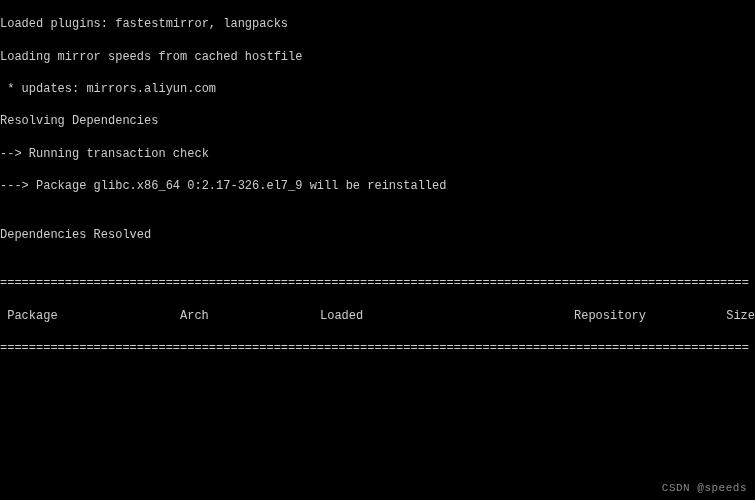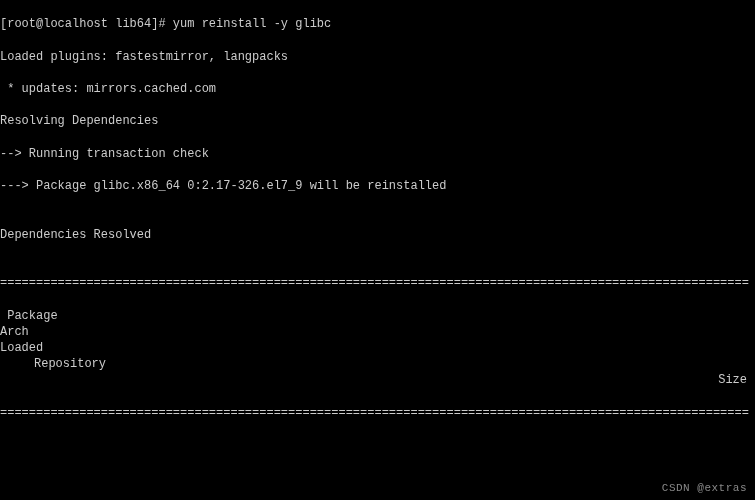--- a/index.html
+++ b/index.html
@@ -23,34 +23,34 @@
   }
   .watermark {
     position: absolute;
     right: 8px;
     bottom: 4px;
     color: #888;
     font-size: 11px;
     letter-spacing: 0.5px;
   }
   .row { display: block; }
-  .cols { display: flex; flex-direction: column; }
+  .cols { display: flex; }
   .col-pkg   { width: 180px; }
   .col-arch  { width: 140px; }
   .col-ver   { width: 220px; }
   .col-repo  { width: 150px; margin-left: 34px; }
-  .col-size  { flex: 1; text-align: right; padding-right: 8px; }
+  .col-size  { flex: 1; text-align: right; }
 </style>
 </head>
 <body>
 
 <div class="term">
-<span class="row"><span>[root@localhost lib64]# </span><span>yum reinstall -y glibc</span></span>
 <span class="row">Loaded plugins: fastestmirror, langpacks</span>
-<span class="row"> * updates: mirrors.cached.com</span>
+<span class="row">Loading mirror speeds from cached hostfile</span>
+<span class="row"> * updates: mirrors.aliyun.com</span>
 <span class="row">Resolving Dependencies</span>
 <span class="row">--&gt; Running transaction check</span>
 <span class="row">---&gt; Package glibc.x86_64 0:2.17-326.el7_9 will be reinstalled</span>
 <span class="row"></span>
 <span class="row">Dependencies Resolved</span>
 <span class="row"></span>
 <span class="row hr">========================================================================================================</span>
 <span class="row cols"><span class="col-pkg"> Package</span><span class="col-arch">Arch</span><span class="col-ver">Loaded</span><span class="col-repo">Repository</span><span class="col-size">Size</span></span>
 <span class="row hr">========================================================================================================</span>
 
@@ -71,13 +71,13 @@
 
 
 <span class="row"></span>
 
 
 <span class="row"></span>
 
 
 </div>
 
-<div class="watermark">CSDN @extras</div>
+<div class="watermark">CSDN @speeds</div>
 
 </body></html>

